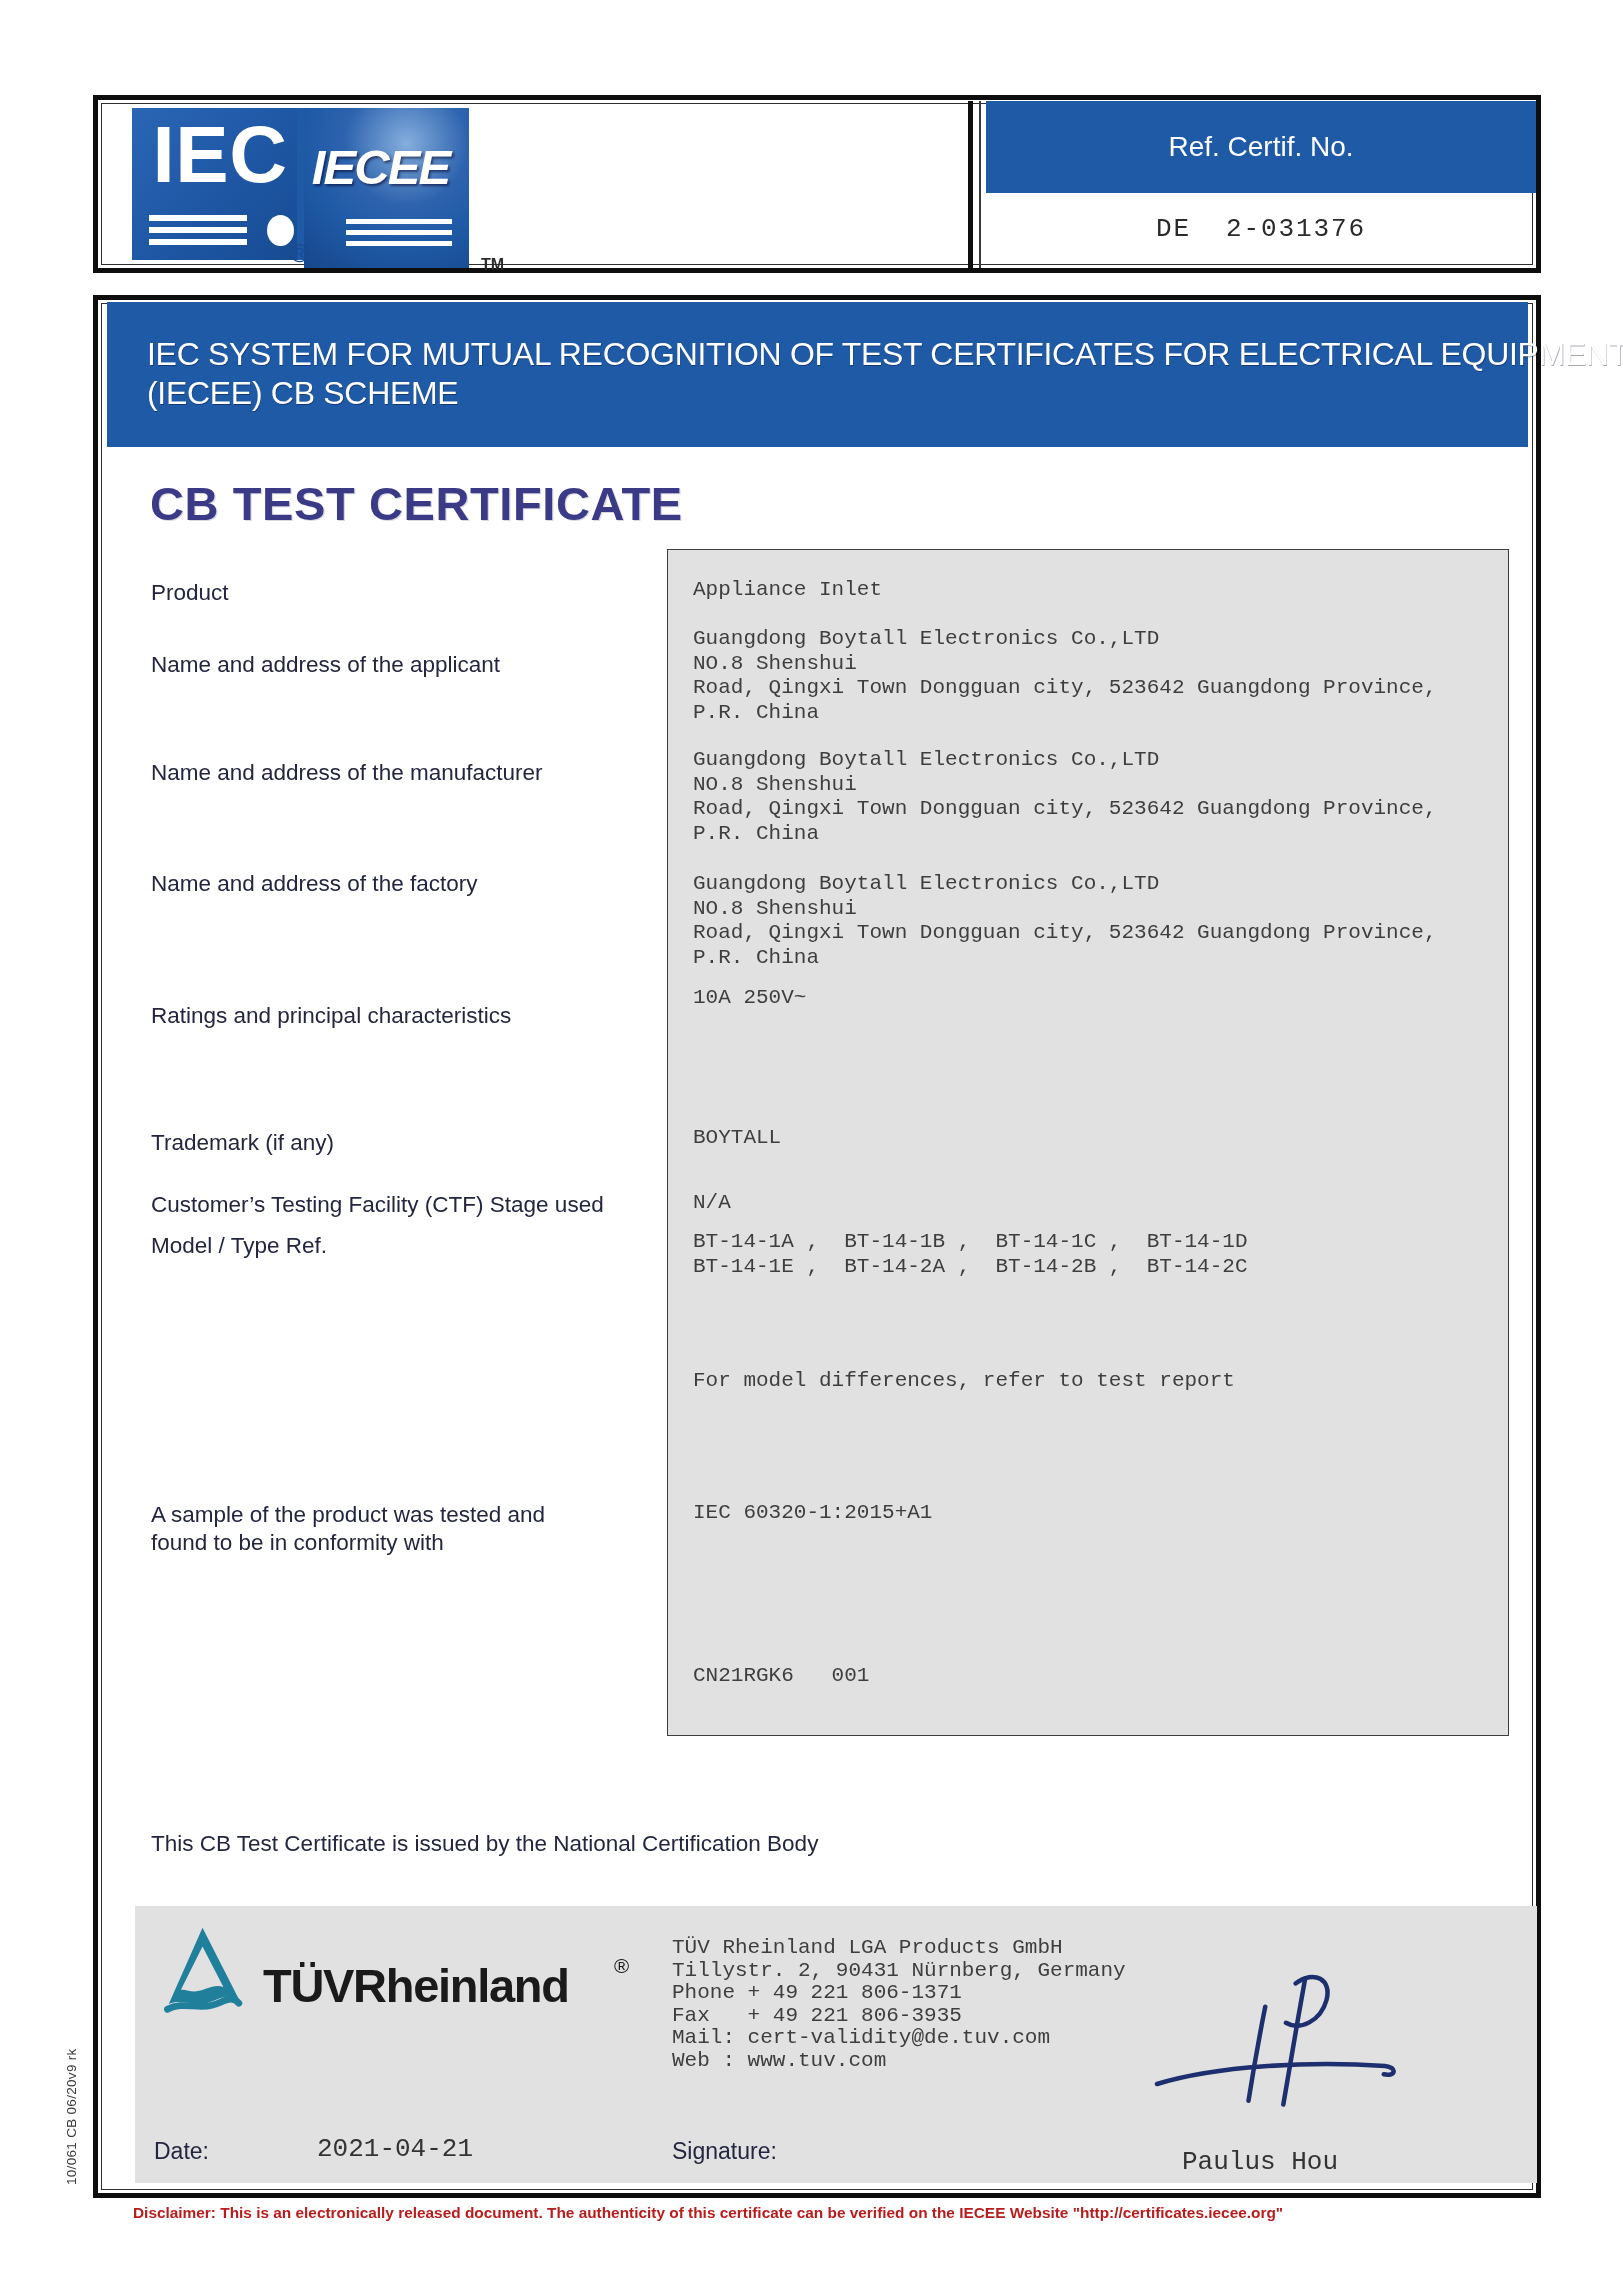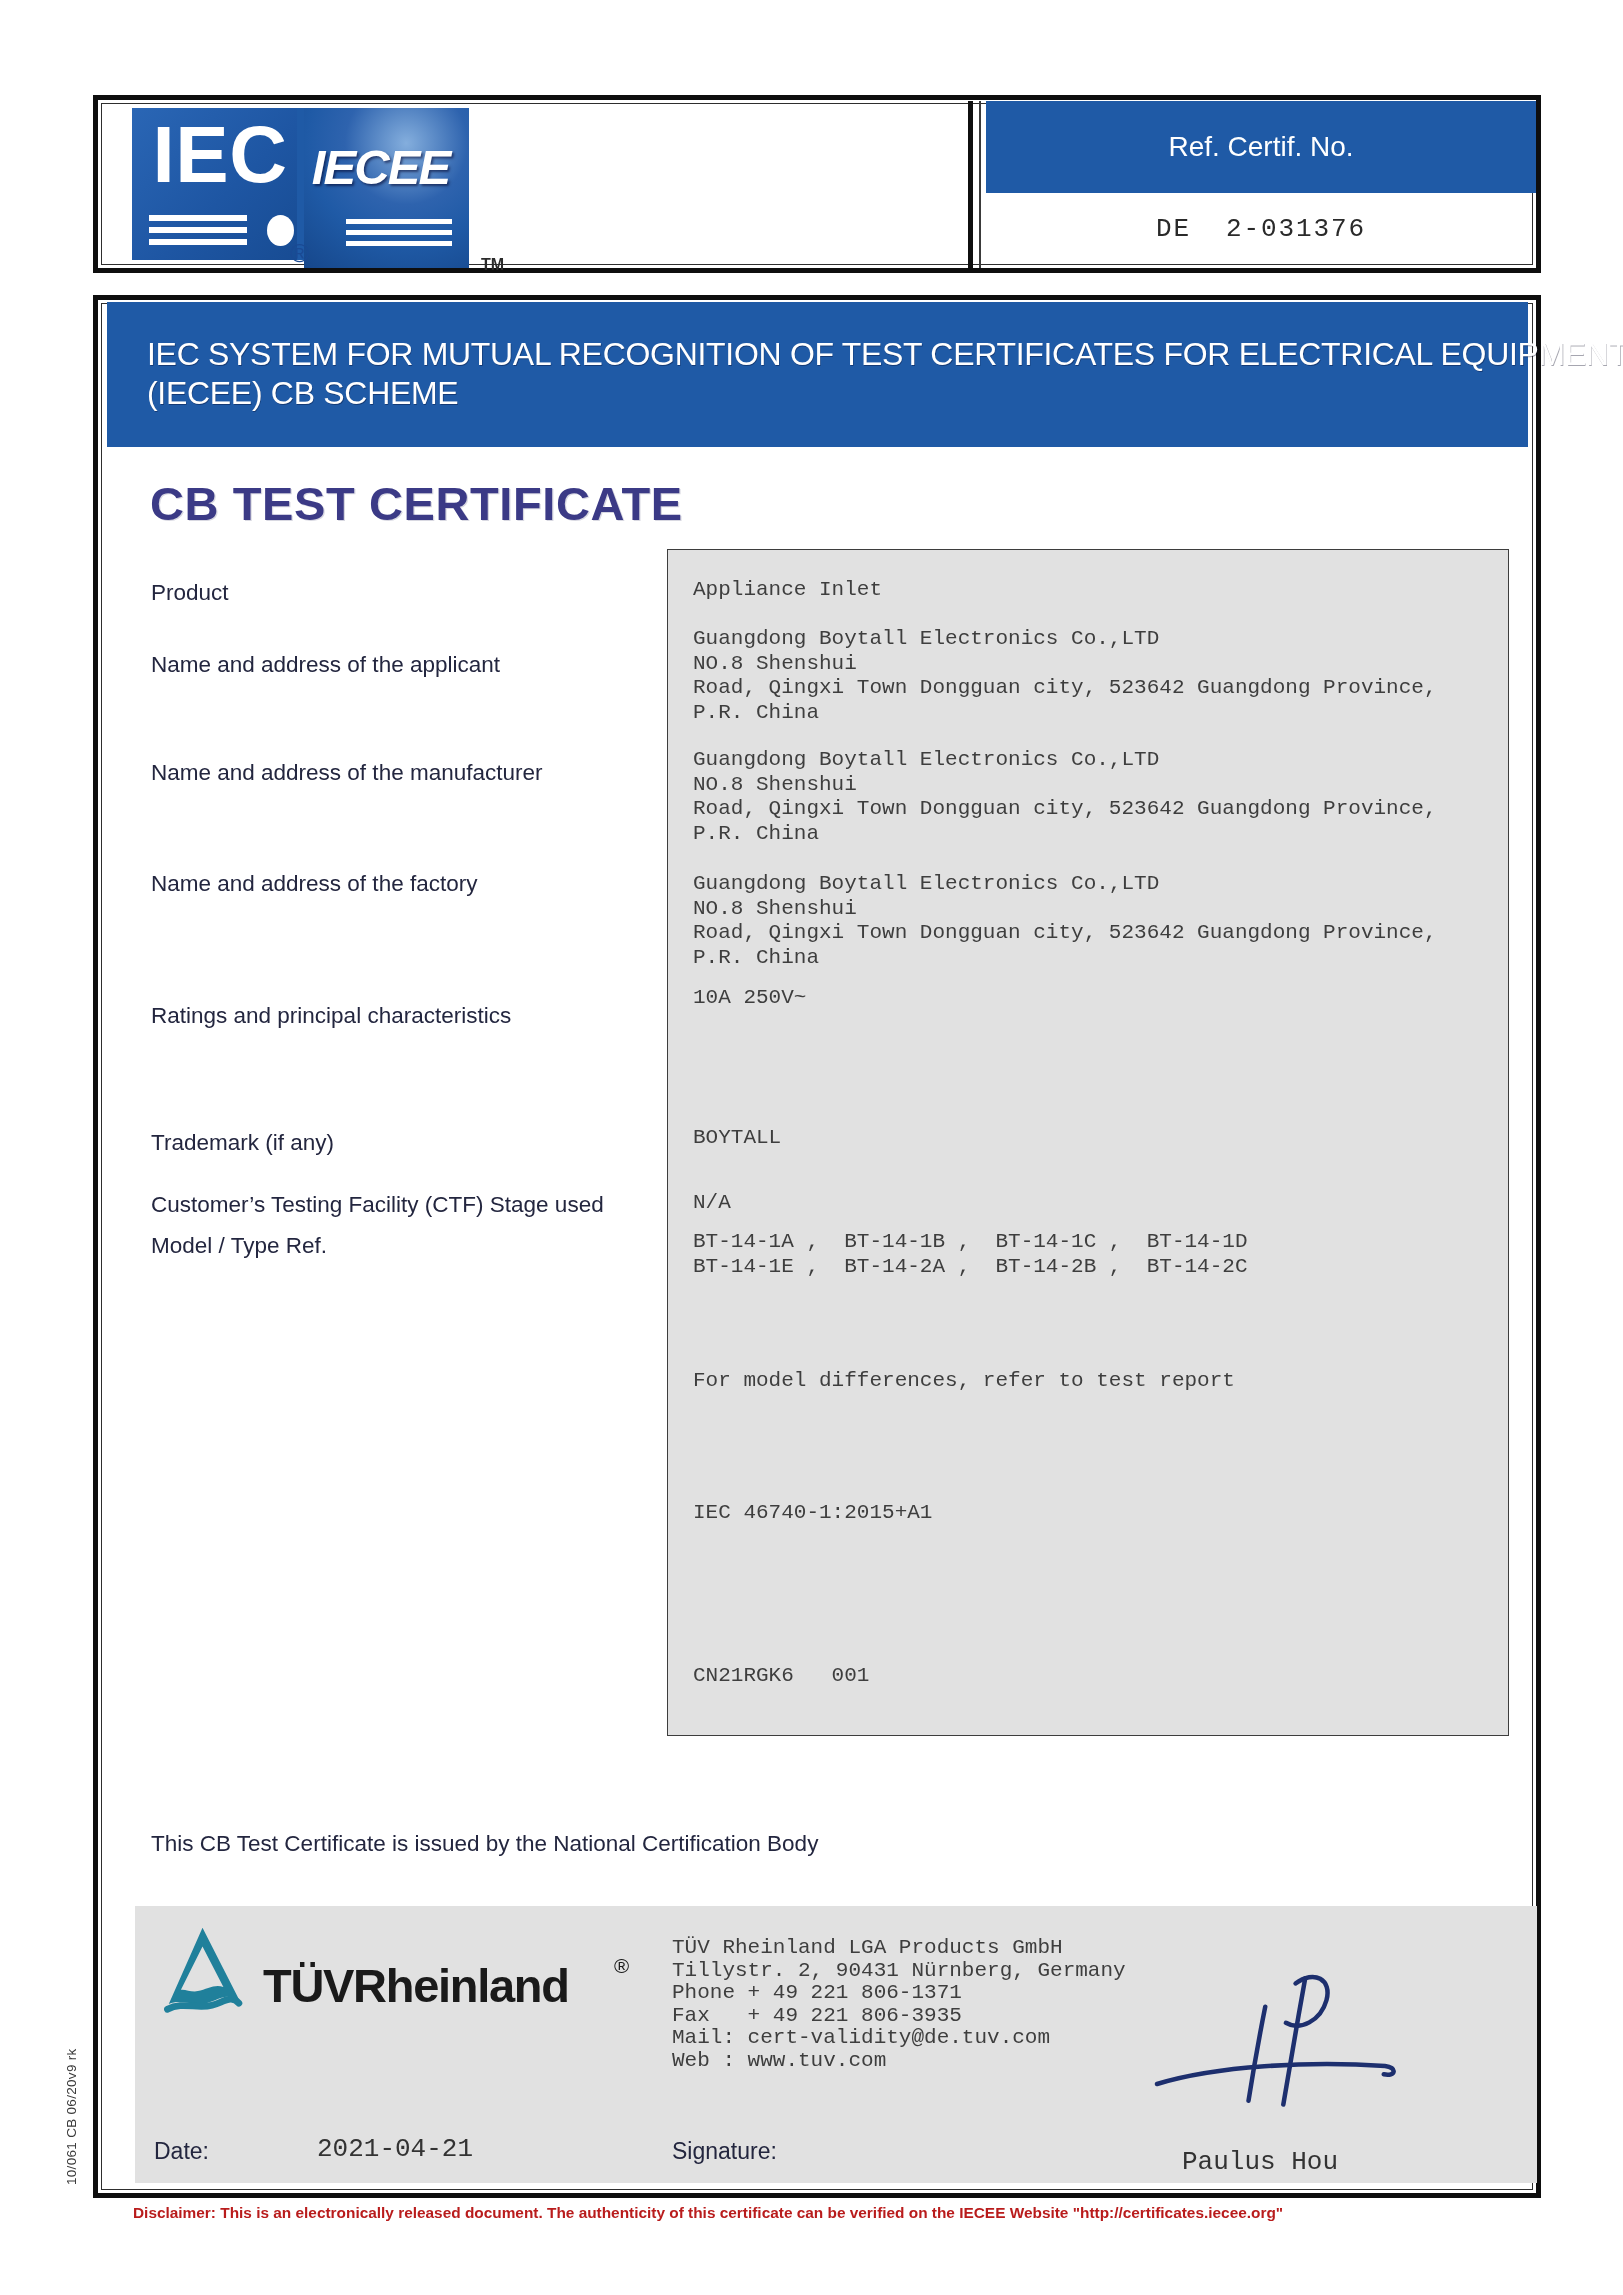--- a/index.html
+++ b/index.html
@@ -126,20 +126,22 @@
   <h1 class="title">CB TEST CERTIFICATE</h1>
 
   <div class="lbl l0">Product</div>
   <div class="lbl l1">Name and address of the applicant</div>
   <div class="lbl l2">Name and address of the manufacturer</div>
   <div class="lbl l3">Name and address of the factory</div>
   <div class="lbl l4">Ratings and principal characteristics</div>
   <div class="lbl l5">Trademark (if any)</div>
   <div class="lbl l6">Customer’s Testing Facility (CTF) Stage used</div>
   <div class="lbl l7">Model / Type Ref.</div>
+  <div class="lbl l9">A sample of the product was tested and
+found to be in conformity with</div>
 
   <div class="value-box"></div>
 
   <div class="val v0">Appliance Inlet</div>
   <div class="val v1">Guangdong Boytall Electronics Co.,LTD
 NO.8 Shenshui
 Road, Qingxi Town Dongguan city, 523642 Guangdong Province,
 P.R. China</div>
   <div class="val v2">Guangdong Boytall Electronics Co.,LTD
 NO.8 Shenshui
@@ -148,21 +150,21 @@
   <div class="val v3">Guangdong Boytall Electronics Co.,LTD
 NO.8 Shenshui
 Road, Qingxi Town Dongguan city, 523642 Guangdong Province,
 P.R. China</div>
   <div class="val v4">10A 250V~</div>
   <div class="val v5">BOYTALL</div>
   <div class="val v6">N/A</div>
   <div class="val v7">BT-14-1A ,  BT-14-1B ,  BT-14-1C ,  BT-14-1D
 BT-14-1E ,  BT-14-2A ,  BT-14-2B ,  BT-14-2C</div>
   <div class="val v8">For model differences, refer to test report</div>
-  <div class="val v9">IEC 46740-1:2015+A1</div>
+  <div class="val v9">IEC 60320-1:2015+A1</div>
   <div class="val v10">CN21RGK6   001</div>
 
   <div class="issued">This CB Test Certificate is issued by the National Certification Body</div>
 
   <div class="band"></div>
 
   <svg class="tuv-triangle" viewBox="0 0 120 132">
     <path d="M60 4 L114 110 C 96 100 82 112 66 116 C 48 121 28 109 10 117 Z" fill="#20809b"></path>
     <path d="M60 32 L91 92 C 79 87 67 95 53 98 C 44 100 35 95 28 96 Z" fill="#e1e1e1"></path>
     <path d="M8 125 C 30 113 52 125 74 119 C 92 114 103 103 114 116" stroke="#20809b" stroke-width="10" fill="none" stroke-linecap="round"></path>

